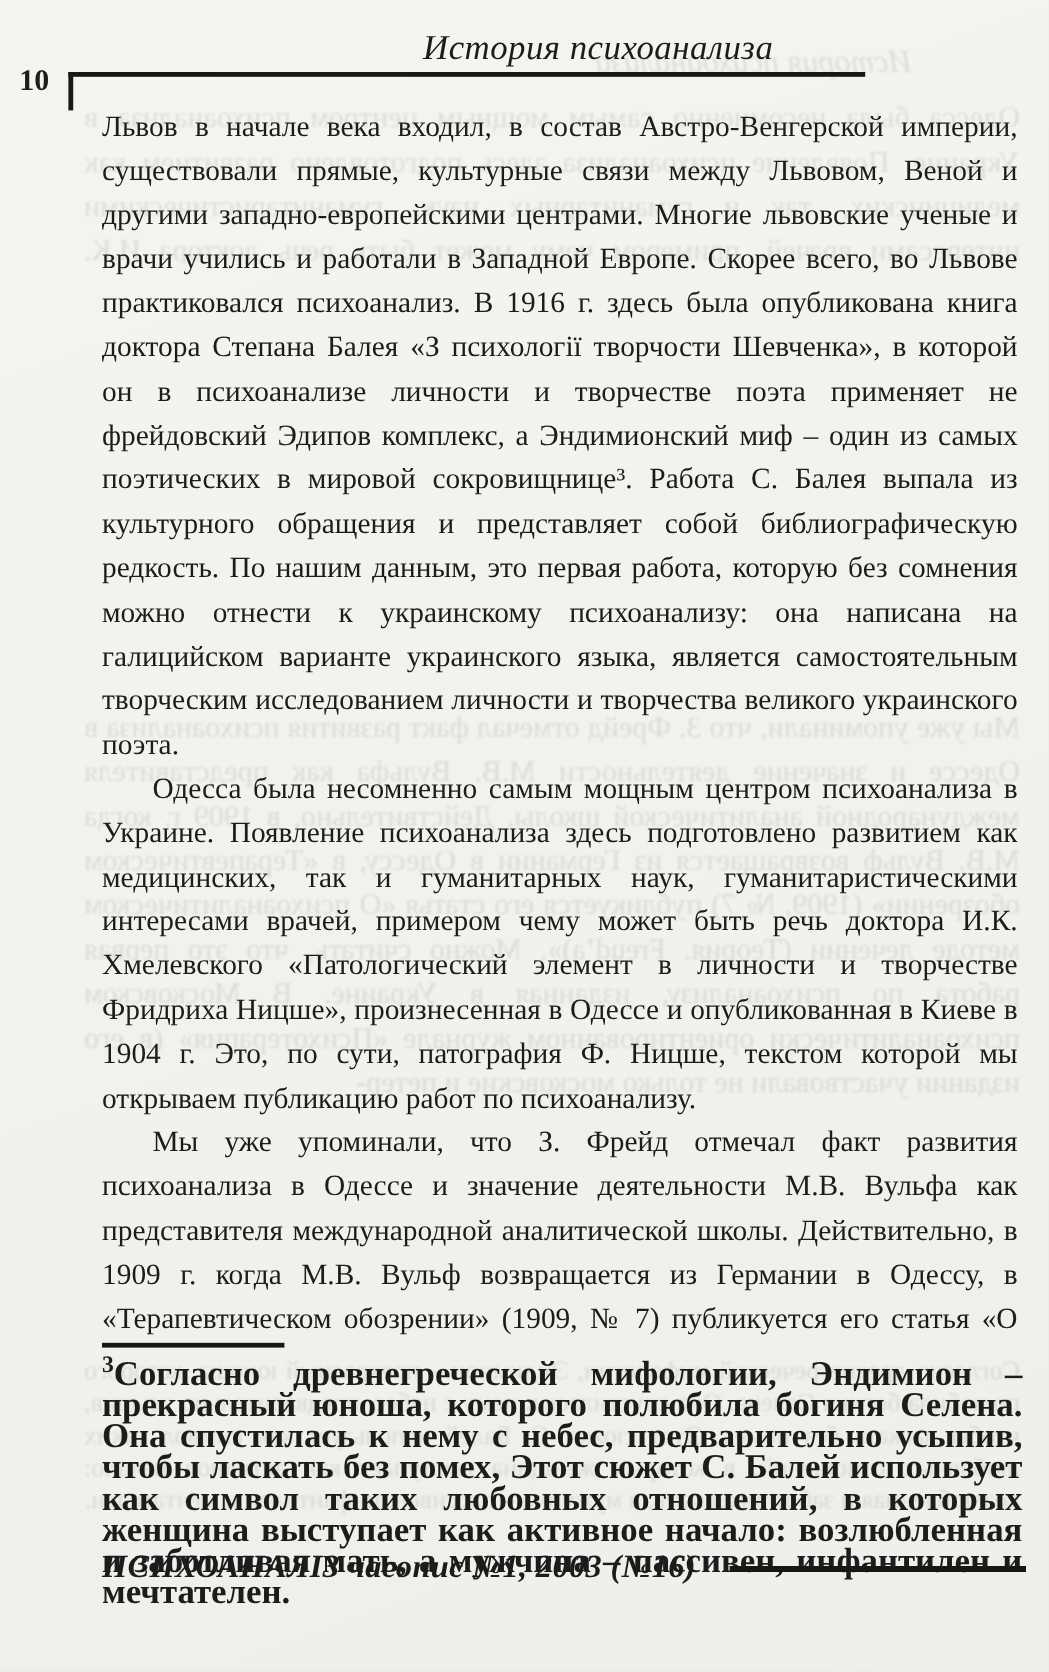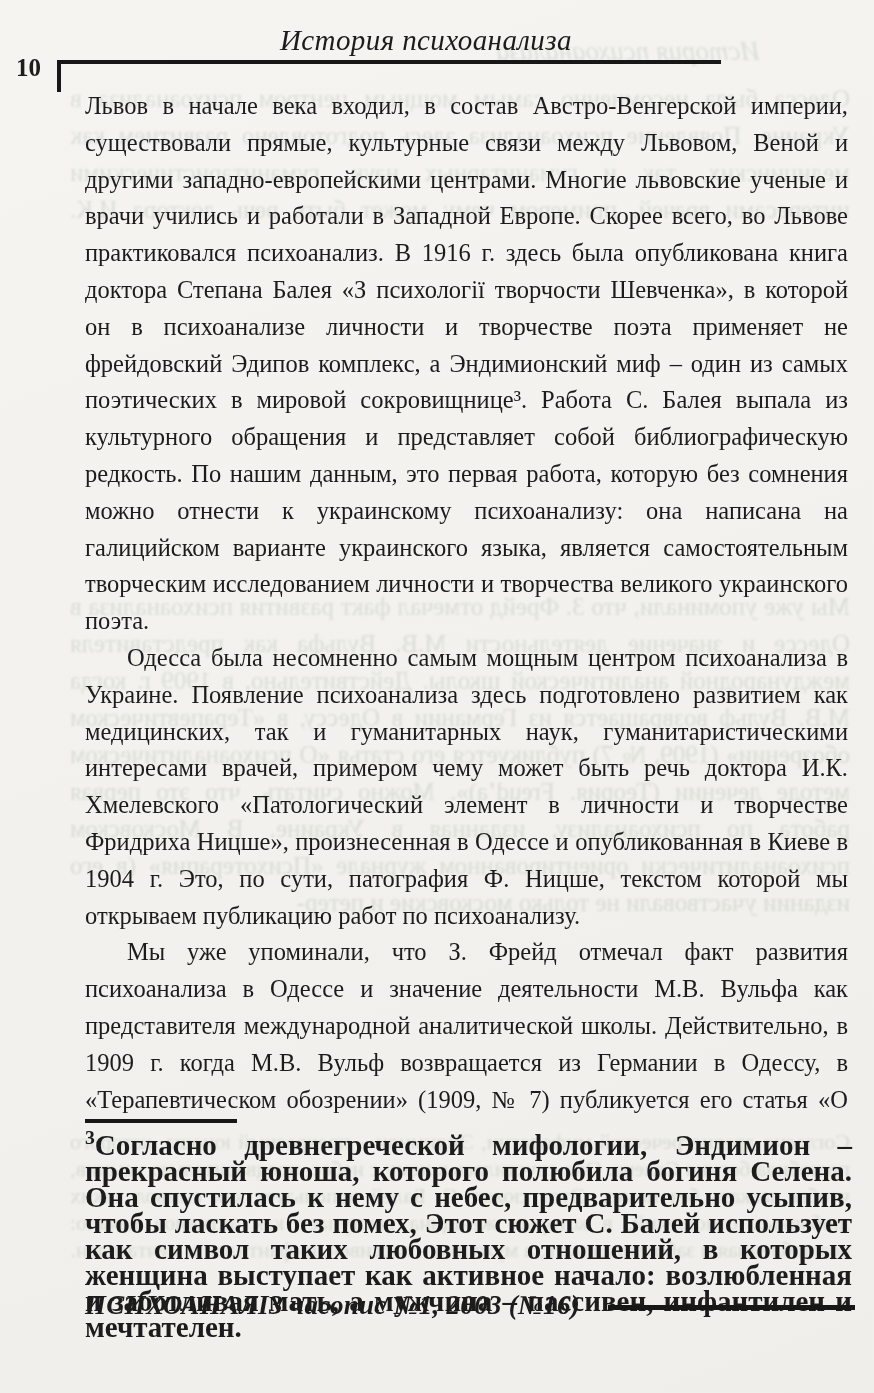--- a/index.html
+++ b/index.html
@@ -43,21 +43,21 @@
     left: 16px;
     top: 54px;
     font-size: 25px;
     font-weight: bold;
   }
   .running-head {
     position: absolute;
     left: 280px;
     top: 24px;
     width: 437px;
-    text-align: left;
+    text-align: center;
     font-style: italic;
     font-size: 29px;
     letter-spacing: 0.4px;
   }
   .head-rule {
     position: absolute;
     left: 57px;
     top: 60px;
     width: 660px;
     height: 28px;

